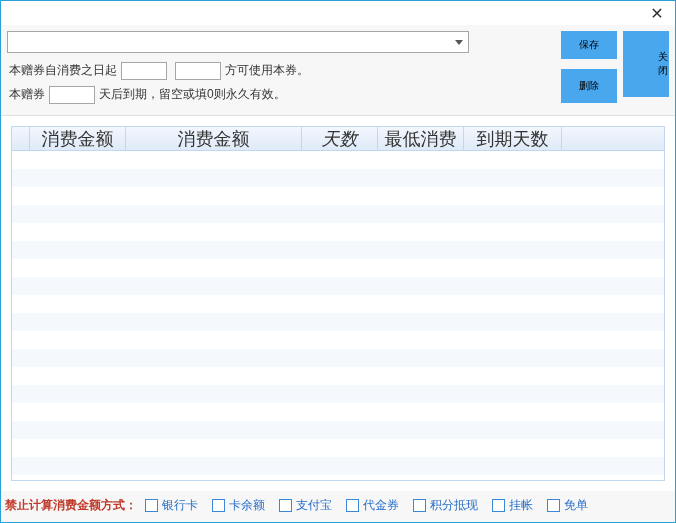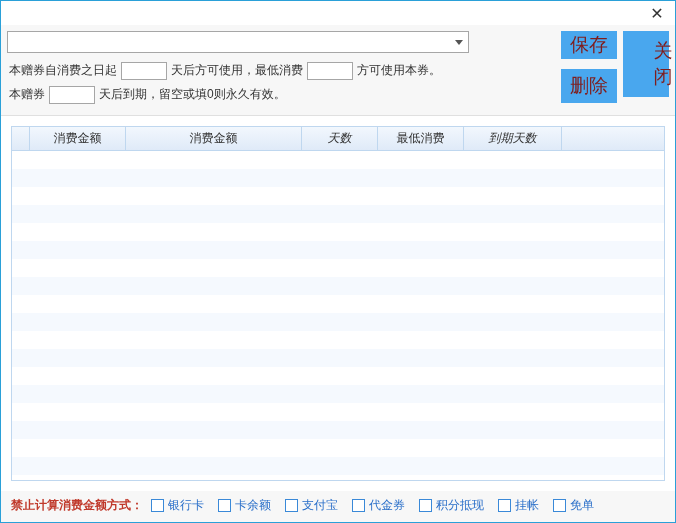--- a/index.html
+++ b/index.html
@@ -70,23 +70,23 @@
     outline: none;
   }
   .btn-group {
     position: absolute;
     right: 6px; top: 6px;
     display: flex; align-items: flex-start;
   }
   .btn-col { display: flex; flex-direction: column; margin-right: 6px; }
   .btn {
     background: #49a7ee;
-    color: #7f1d1d;
+    color: #000000;
     border: none;
-    font-size: 19px;
+    font-size: 10px;
     display: flex; align-items: center; justify-content: center;
     cursor: pointer;
   }
   .btn-save { width: 56px; height: 28px; margin-bottom: 10px; }
   .btn-delete { width: 56px; height: 34px; }
   .btn-close { width: 20px; height: 66px; padding-left: 40px; }
   .table-wrap {
     flex: 1;
     margin: 10px;
     border: 1px solid #bfd7ef;
@@ -96,43 +96,43 @@
   }
   .thead {
     display: flex;
     background: linear-gradient(#f2f7fd, #dfeaf8);
     border-bottom: 1px solid #bfd7ef;
     height: 24px;
   }
   .th {
     border-right: 1px solid #bfd7ef;
     display: flex; align-items: center; justify-content: center;
-    font-size: 12px; color: #333;
+    font-size: 18px; color: #333;
     overflow: hidden;
   }
   .th:last-child { border-right: none; }
   .col0 { width: 18px; }
   .col1 { width: 96px; }
   .col2 { width: 176px; }
   .col3 { width: 76px; font-style: italic; }
   .col4 { width: 86px; }
-  .col5 { width: 98px; font-style: italic; }
+  .col5 { width: 98px; }
   .col6 { flex: 1; }
   .tbody {
     flex: 1;
     overflow: hidden;
   }
   .trow {
     height: 18px;
     display: flex;
   }
   .trow:nth-child(even) { background: #f5f9fe; }
   .trow:nth-child(odd) { background: #ffffff; }
   .footer {
-    padding: 6px 10px 8px 10px;
+    padding: 6px 10px 8px 4px;
     display: flex; align-items: center;
     background: #f7f7f7;
   }
   .footer-label {
     color: #c0392b;
     font-weight: bold;
     margin-right: 8px;
   }
   .chk {
     display: flex; align-items: center;
@@ -164,21 +164,20 @@
       <div class="arrow">
         <svg width="8" height="5" viewBox="0 0 8 5">
             <path d="M0 0 L8 0 L4 5 Z" fill="#555"></path>
           </svg>
       </div>
     </div>
 
     <div class="form-line">
       <span class="txt">本赠券自消费之日起</span>
       <input class="mini-input" value="" style="">
-      <span class="txt">天后方可使用，最低消费</span>
       <input class="mini-input" value="" style="">
       <span class="txt">方可使用本券。</span>
     </div>
 
     <div class="form-line">
       <span class="txt">本赠券</span>
       <input class="mini-input" value="" style="">
       <span class="txt">天后到期，留空或填0则永久有效。</span>
     </div>
 

